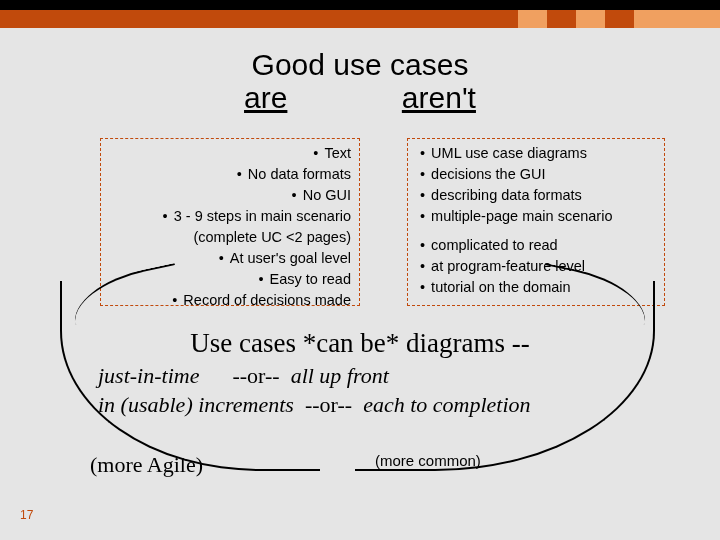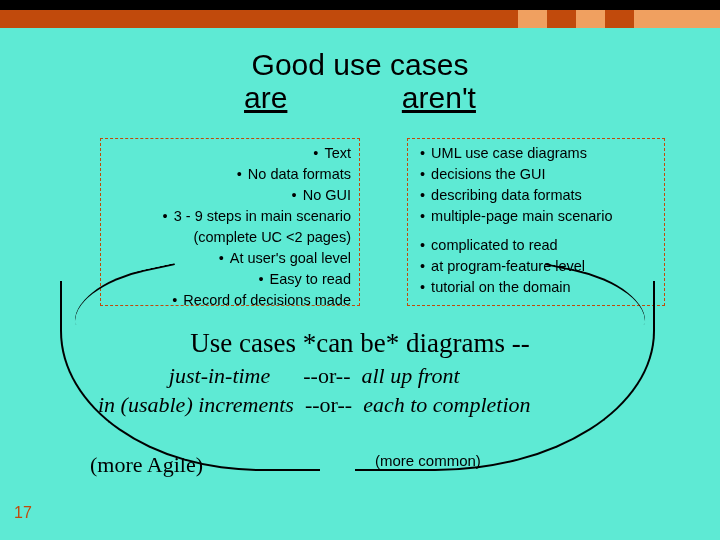--- a/index.html
+++ b/index.html
@@ -21,21 +21,21 @@
       #c14a0c 0%, #c14a0c 72%,
       #f0a060 72%, #f0a060 76%,
       #c14a0c 76%, #c14a0c 80%,
       #f0a060 80%, #f0a060 84%,
       #c14a0c 84%, #c14a0c 88%,
       #f0a060 88%, #f0a060 100%);
   }
   .content {
     position: absolute;
     top: 28px; left: 0; right: 0; bottom: 0;
-    background: #5eead4;
+    background: #e5e5e5;
   }
   .title-row {
     position: absolute;
     top: 20px;
     left: 0;
     right: 0;
     text-align: center;
   }
   .title1 {
     font-size: 30px;
@@ -106,21 +106,20 @@
   }
   .optline {
     position: absolute;
     top: 334px;
     left: 98px;
     font-family: "Times New Roman", serif;
     font-size: 22px;
     font-style: italic;
     color: #000;
     line-height: 1.3;
-    text-align: center;
   }
   .optline .row { white-space: nowrap; }
   .optline .or { font-style: normal; }
   .more-agile {
     position: absolute;
     top: 424px;
     left: 90px;
     font-family: "Times New Roman", serif;
     font-size: 22px;
     color: #000;
@@ -129,22 +128,22 @@
     position: absolute;
     top: 424px;
     left: 375px;
     font-family: Liberation Sans, sans-serif;
     font-size: 15px;
     color: #000;
   }
   .pagenum {
     position: absolute;
     bottom: 18px;
-    left: 14px;
-    font-size: 16px;
+    left: 20px;
+    font-size: 12px;
     color: #c14a0c;
   }
   
   .curve {
     position: absolute;
     border: 2px solid #000;
     background: transparent;
     pointer-events: none;
   }
   .curve-left {

